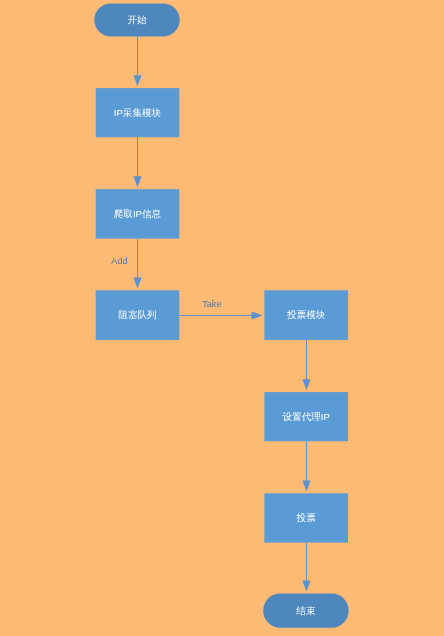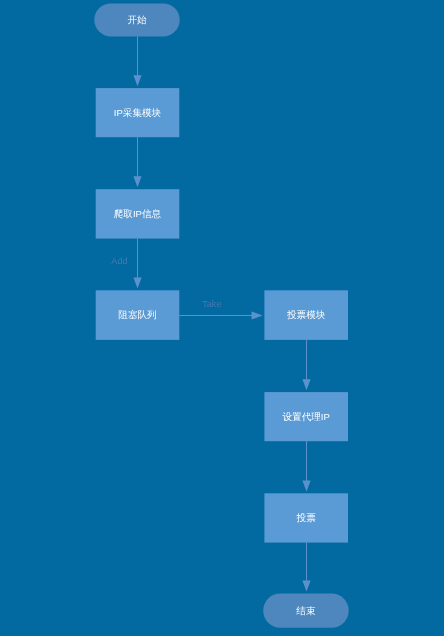--- a/index.html
+++ b/index.html
@@ -1,19 +1,19 @@
 <!DOCTYPE html>
 <html><head>
 <meta charset="utf-8">
 <title>Flowchart</title>
 <style>
   html,body{margin:0;padding:0;background:#ffffff;}
   body{width:444px;height:636px;overflow:hidden;
        font-family:"Liberation Sans",sans-serif;}
-  #canvas{position:relative;width:444px;height:636px;background:#0369a1;overflow:hidden;}
+  #canvas{position:relative;width:444px;height:636px;background:#fdba74;overflow:hidden;}
   svg#fc{position:absolute;left:0;top:0;width:444px;height:636px;display:block;}
   .node-shape{fill:#5B9BD5;}
   .node-shape.terminator{fill:#4D87BD;}
   .node-label{font-family:"Liberation Sans",sans-serif;font-size:9.6px;
               fill:#ffffff;text-anchor:middle;dominant-baseline:central;}
   .edge-line{stroke:#5B92CE;stroke-width:1;fill:none;}
   .arrowhead{fill:#5B92CE;}
   .edge-label{font-family:"Liberation Sans",sans-serif;font-size:9.2px;
               fill:#4878AE;text-anchor:middle;dominant-baseline:central;}
 </style>

